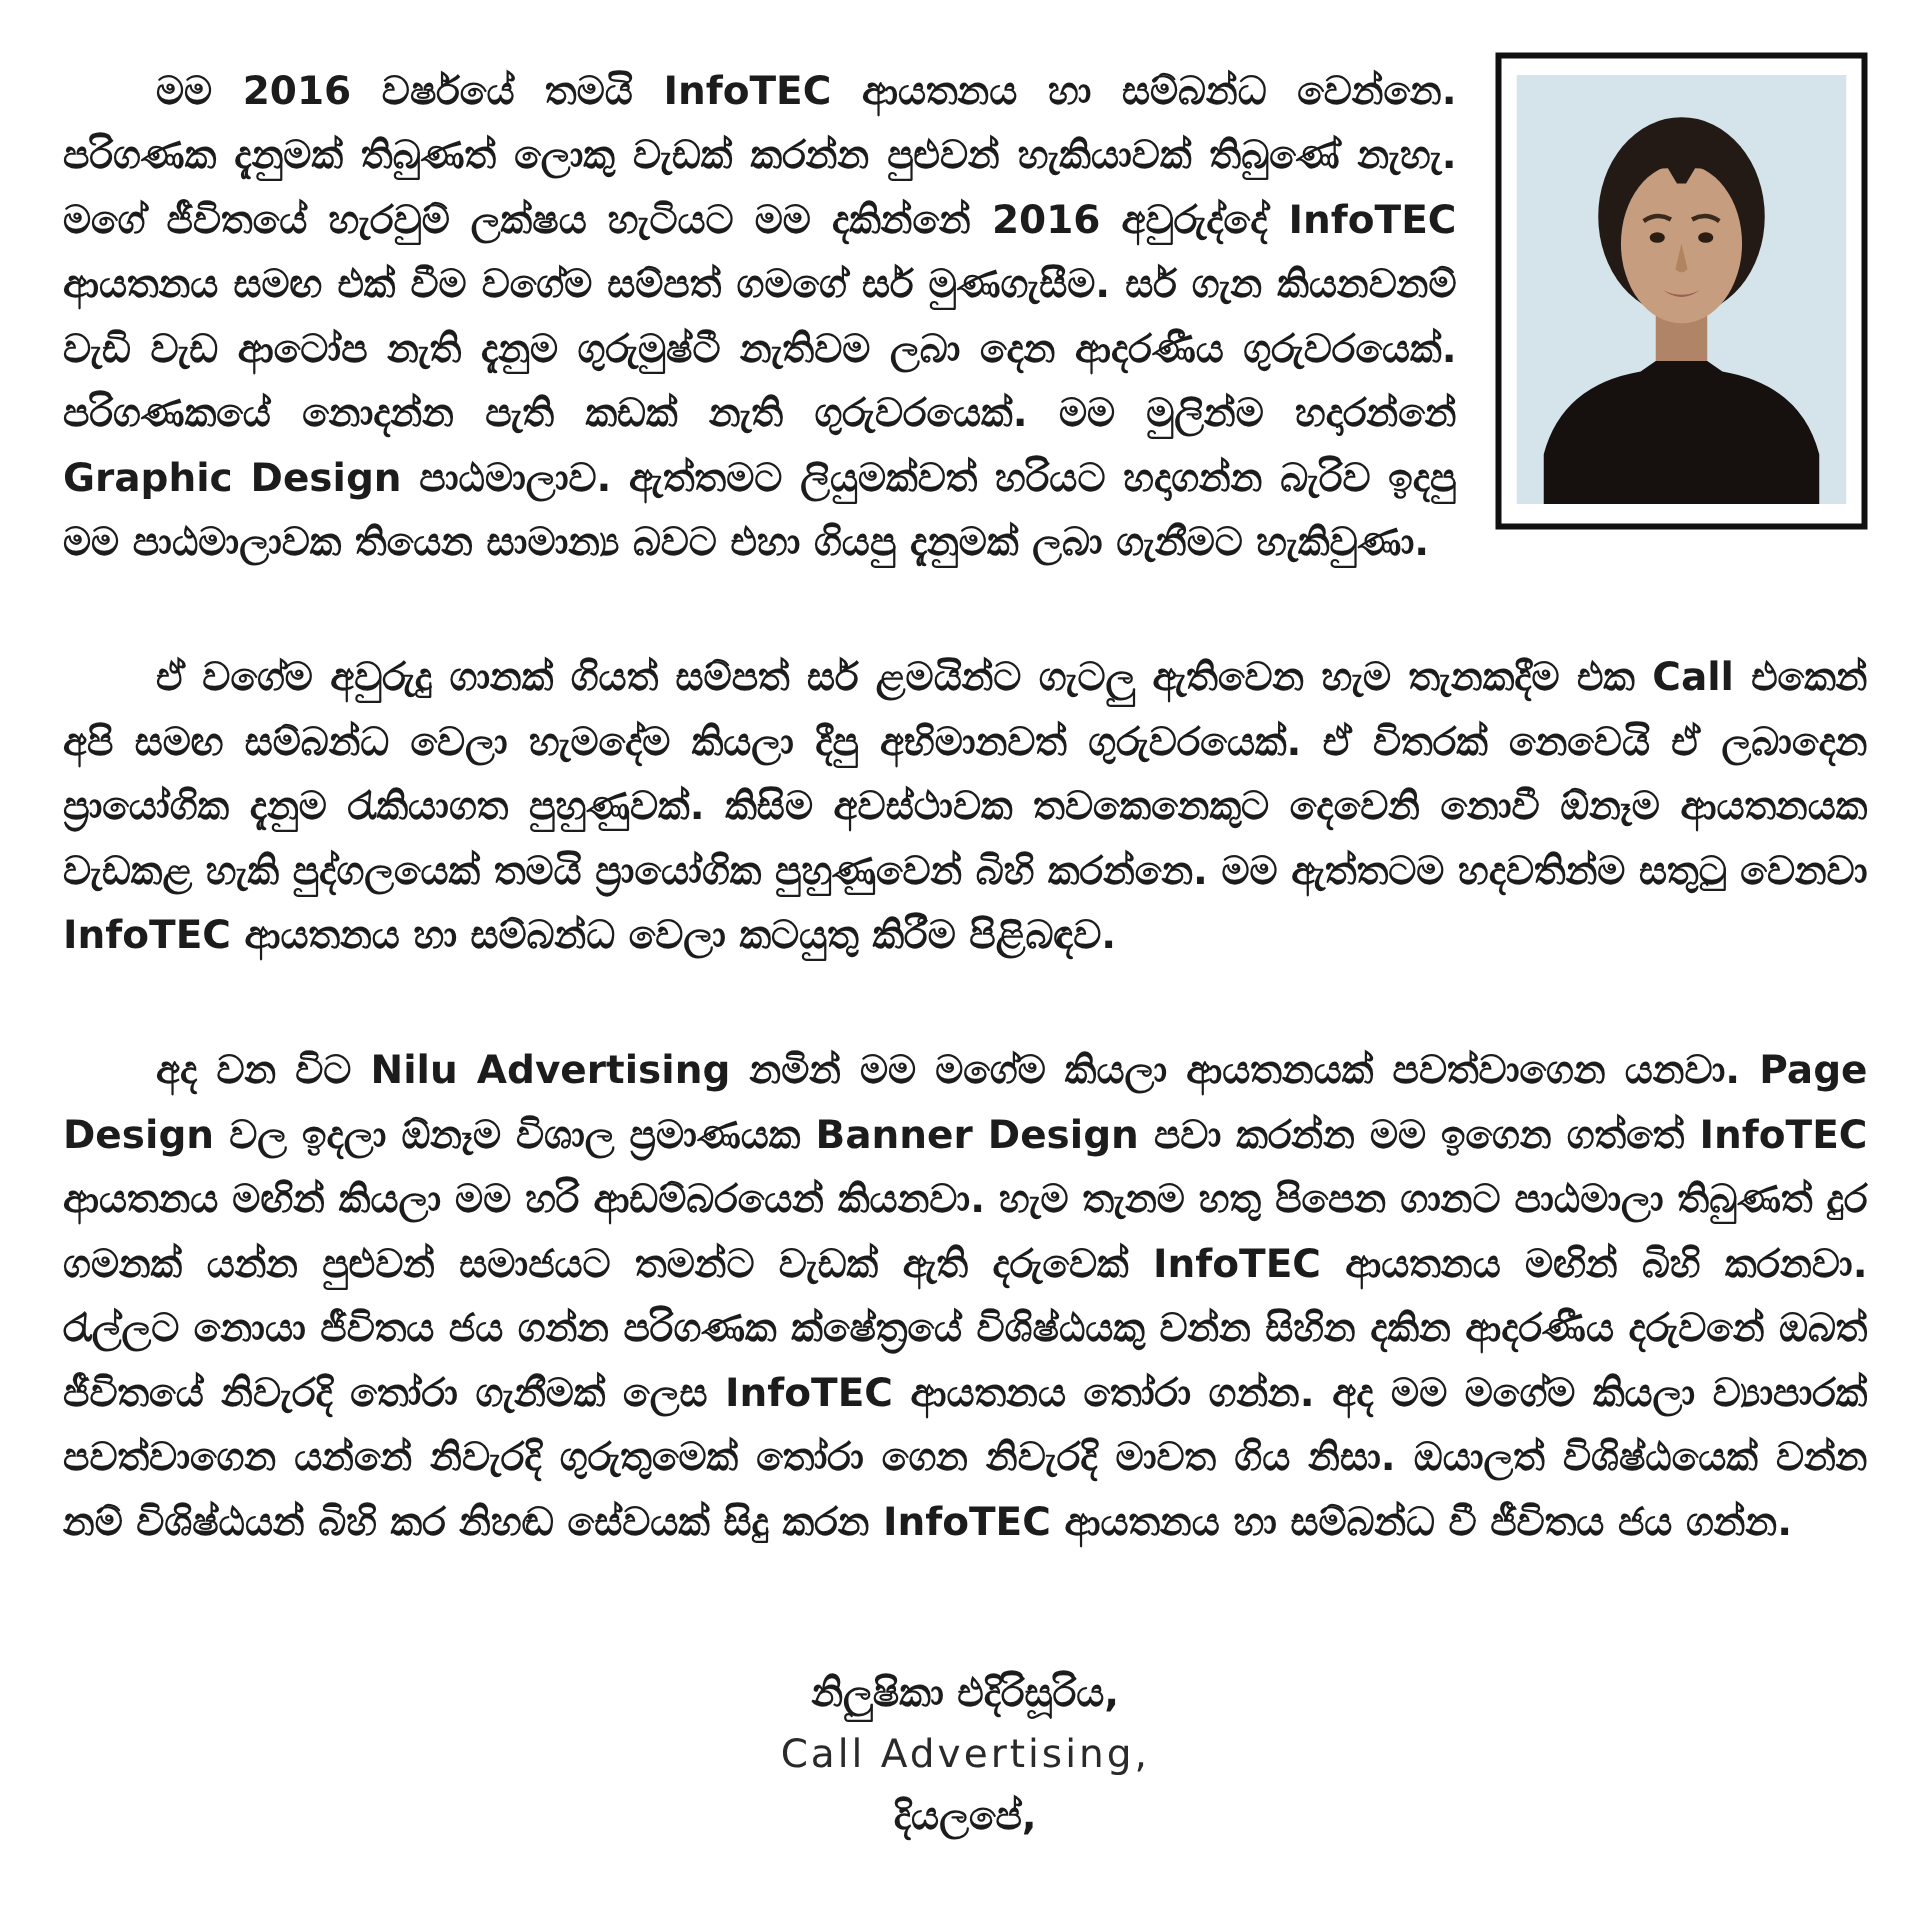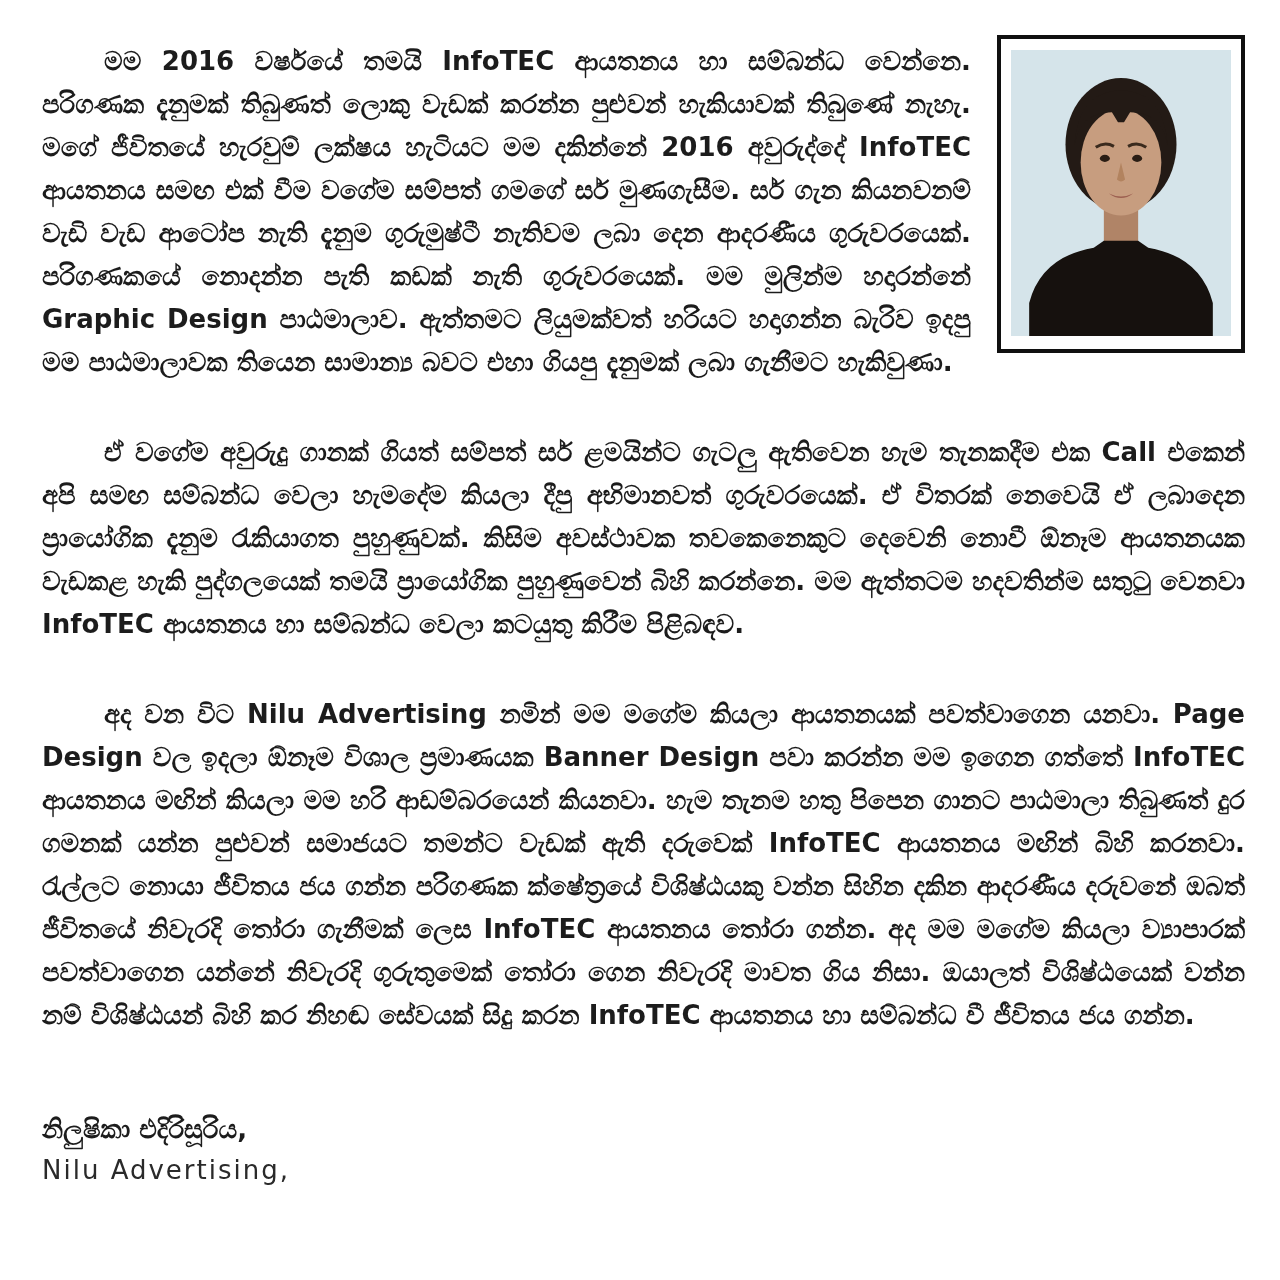--- a/index.html
+++ b/index.html
@@ -44,20 +44,21 @@
     margin: 0 0 47px 0;
   }
   .signature {
     margin-top: 72px;
     font-size: 26px;
     font-weight: bold;
     line-height: 40px;
   }
   .sig-line {
     margin: 0 0 1px 0;
+    text-align: center;
   }
   .sig-latin {
     font-weight: normal;
     letter-spacing: 2px;
     color: #2a2a2a;
   }
 </style>
 </head>
 <body>
 
@@ -91,16 +92,17 @@
   </div>
 
   <p class="para">මම 2016 වර්ෂයේ තමයි InfoTEC ආයතනය හා සම්බන්ධ වෙන්නෙ. පරිගණක දැනුමක් තිබුණත් ලොකු වැඩක් කරන්න පුළුවන් හැකියාවක් තිබුණේ නැහැ. මගේ ජීවිතයේ හැරවුම් ලක්ෂය හැටියට මම දකින්නේ 2016 අවුරුද්දේ  InfoTEC ආයතනය සමඟ එක් වීම වගේම සම්පත් ගමගේ සර් මුණගැසීම. සර් ගැන කියනවනම් වැඩි වැඩ ආටෝප නැති දැනුම ගුරුමුෂ්ටී නැතිවම ලබා දෙන ආදරණීය ගුරුවරයෙක්. පරිගණකයේ නොදන්න පැති කඩක් නැති ගුරුවරයෙක්. මම මුලින්ම හදාරන්නේ Graphic Design පාඨමාලාව. ඇත්තමට ලියුමක්වත් හරියට හදාගන්න බැරිව ඉදපු මම පාඨමාලාවක තියෙන සාමාන්‍ය බවට එහා ගියපු දැනුමක් ලබා ගැනීමට හැකිවුණා.</p>
 
   <p class="para">ඒ වගේම අවුරුදු ගානක් ගියත් සම්පත් සර් ළමයින්ට ගැටලු ඇතිවෙන හැම තැනකදීම එක Call එකෙන් අපි සමඟ සම්බන්ධ වෙලා හැමදේම කියලා දීපු අභිමානවත් ගුරුවරයෙක්. ඒ විතරක් නෙවෙයි ඒ ලබාදෙන ප්‍රායෝගික දැනුම රැකියාගත  පුහුණුවක්. කිසිම අවස්ථාවක තවකෙනෙකුට දෙවෙනි නොවී ඕනෑම ආයතනයක වැඩකළ හැකි පුද්ගලයෙක් තමයි ප්‍රායෝගික පුහුණුවෙන් බිහි කරන්නෙ. මම ඇත්තටම හදවතින්ම සතුටු වෙනවා  InfoTEC ආයතනය හා සම්බන්ධ වෙලා කටයුතු කිරීම පිළිබඳව.</p>
 
   <p class="para">අද වන විට Nilu Advertising නමින් මම මගේම කියලා ආයතනයක් පවත්වාගෙන යනවා. Page Design වල ඉදලා ඕනෑම විශාල ප්‍රමාණයක Banner Design පවා කරන්න මම ඉගෙන ගත්තේ  InfoTEC ආයතනය මඟින් කියලා මම හරි ආඩම්බරයෙන් කියනවා. හැම තැනම හතු පිපෙන ගානට පාඨමාලා තිබුණත් දුර ගමනක් යන්න පුළුවන් සමාජයට තමන්ට වැඩක් ඇති දරුවෙක් InfoTEC ආයතනය මඟින් බිහි කරනවා. රැල්ලට නොයා ජීවිතය ජය ගන්න පරිගණක ක්ෂේත්‍රයේ විශිෂ්ඨයකු වන්න සිහින දකින ආදරණීය දරුවනේ ඔබත් ජීවිතයේ නිවැරදි තෝරා ගැනීමක් ලෙස  InfoTEC ආයතනය තෝරා ගන්න. අද මම මගේම කියලා ව්‍යාපාරක් පවත්වාගෙන  යන්නේ නිවැරදි ගුරුතුමෙක් තෝරා ගෙන නිවැරදි මාවත ගිය නිසා. ඔයාලත් විශිෂ්ඨයෙක් වන්න නම් විශිෂ්ඨයන් බිහි කර නිහඬ සේවයක් සිදු කරන  InfoTEC ආයතනය හා සම්බන්ධ වී ජීවිතය ජය ගන්න.</p>
 
   <div class="signature">
     <div class="sig-line">නිලුෂිකා එදිරිසූරිය,</div>
-    <div class="sig-line sig-latin">Nilu Advertising,</div>
+    <div class="sig-line sig-latin">Call Advertising,</div>
+    <div class="sig-line">දියලපේ,</div>
   </div>
 
 </div>
 
 </body></html>

